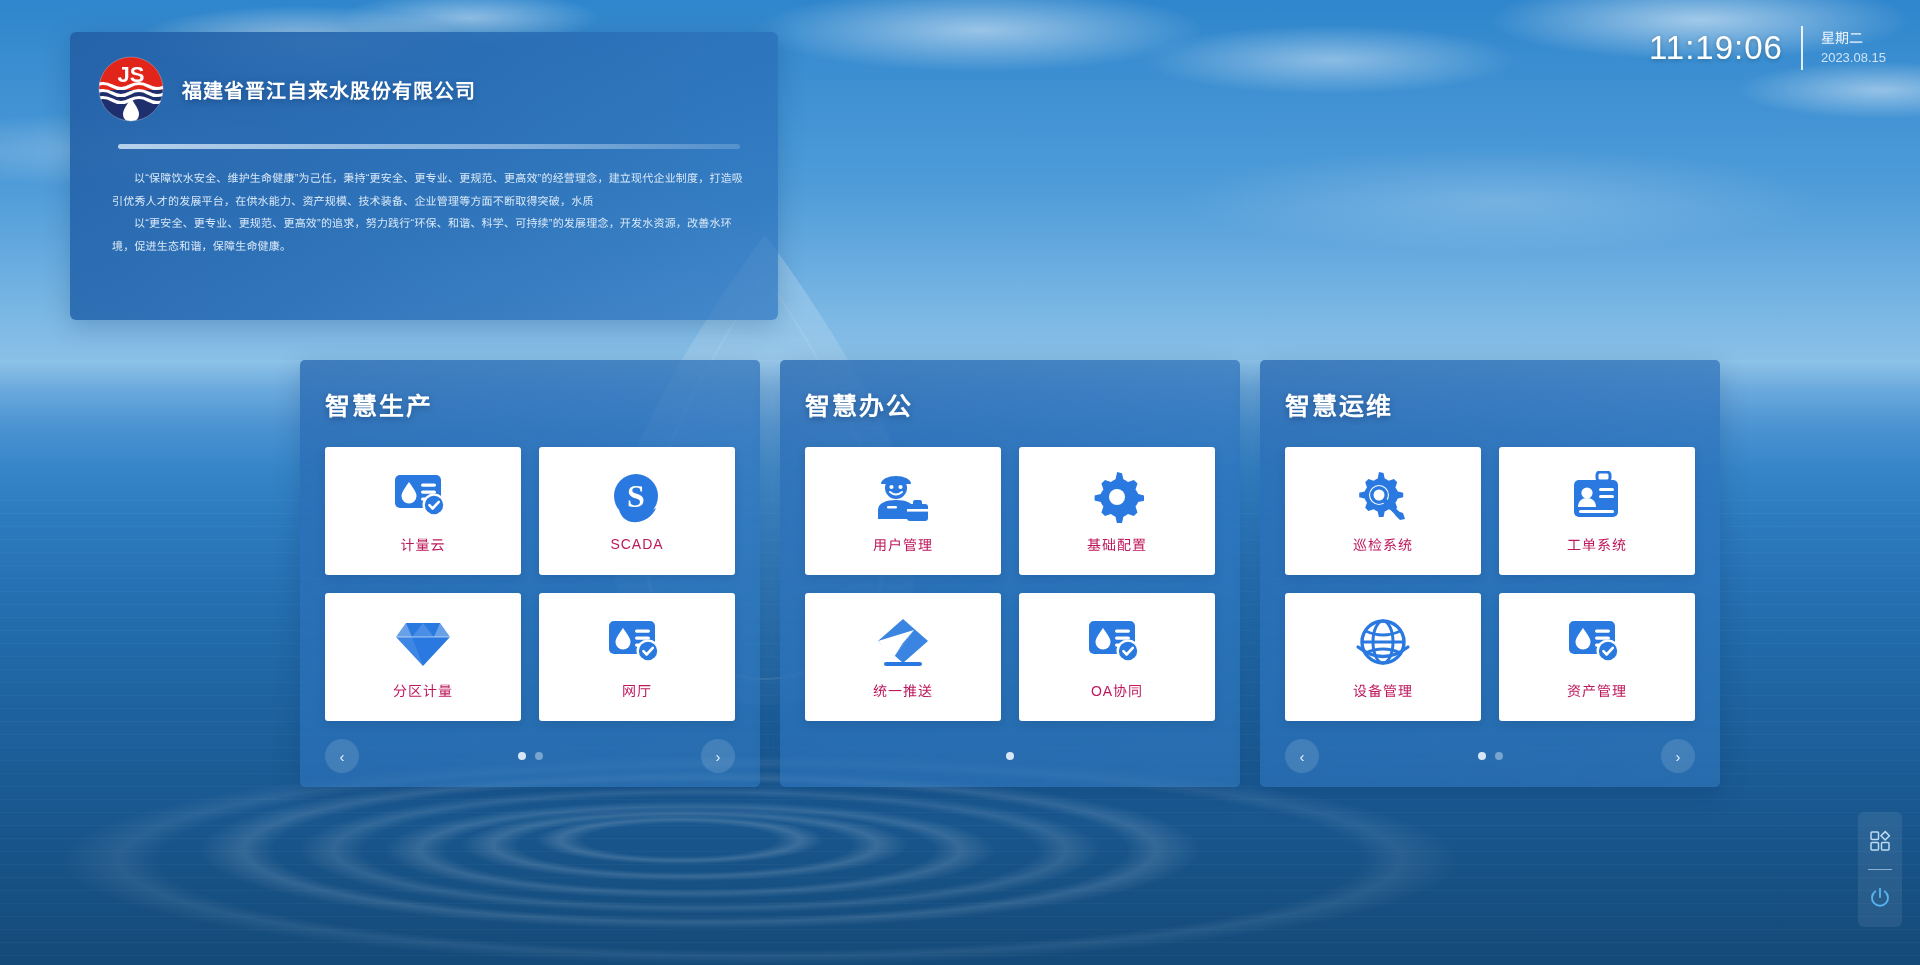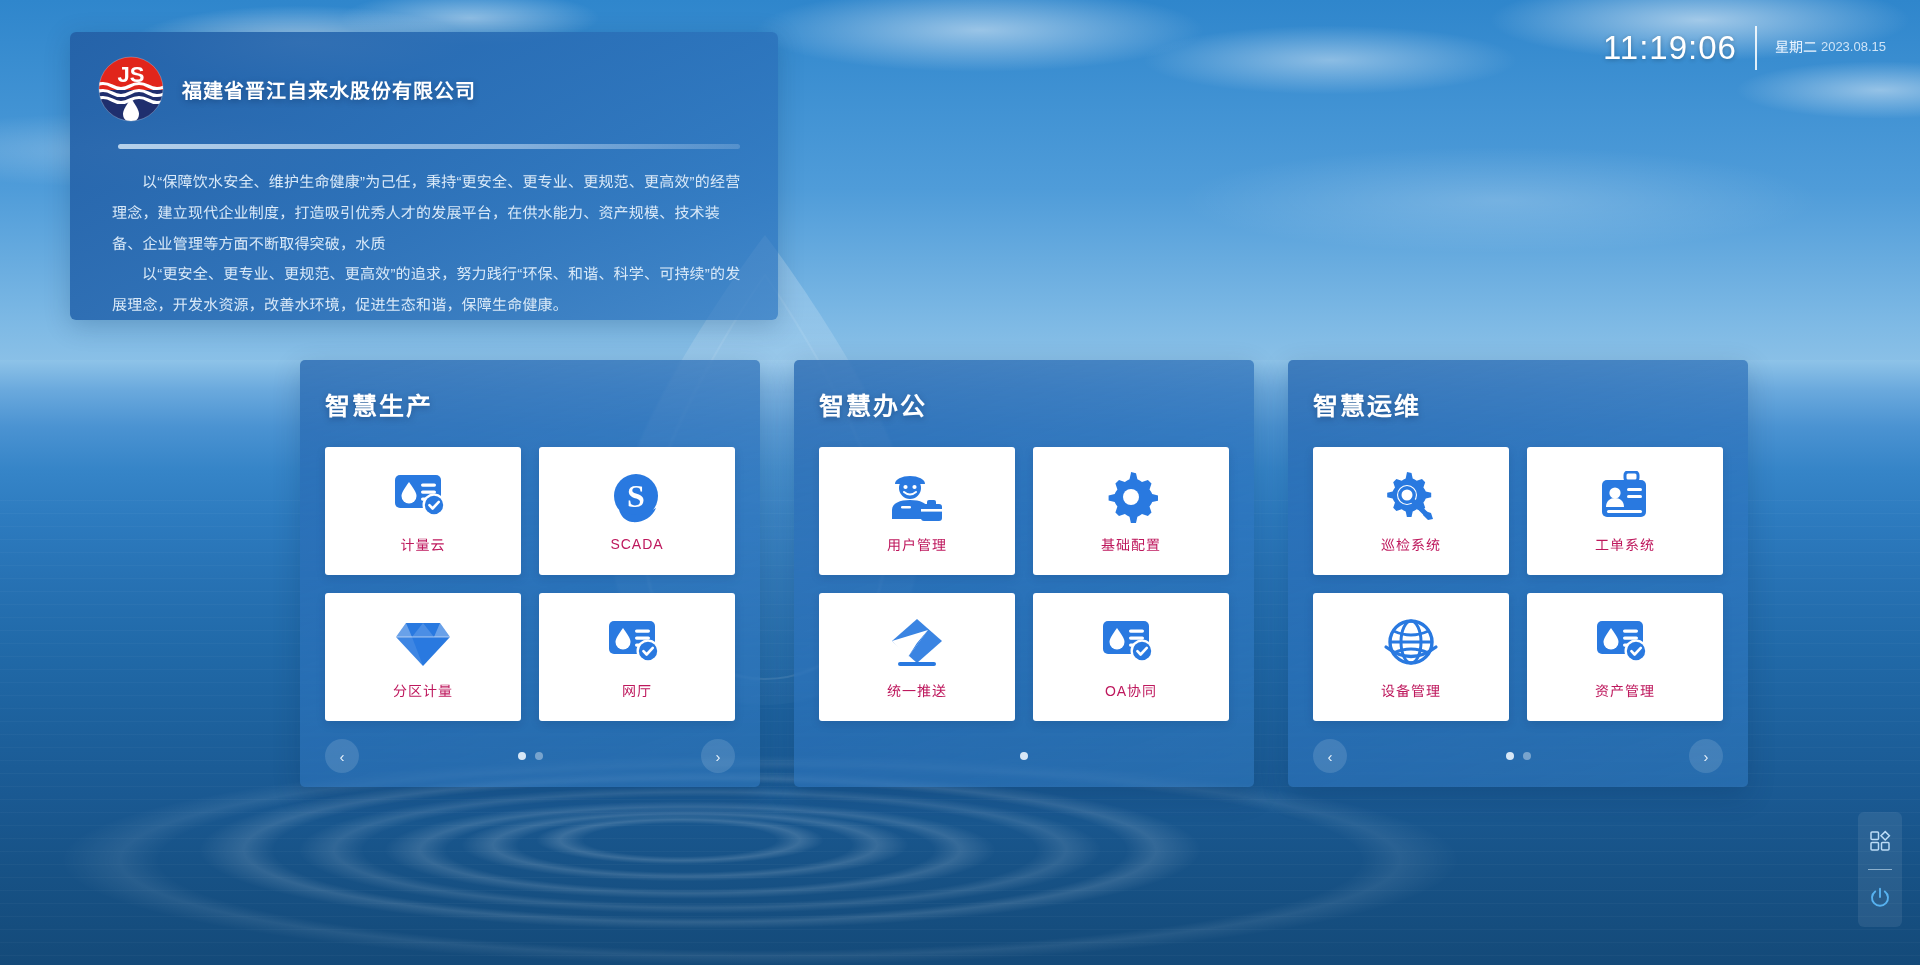--- a/index.html
+++ b/index.html
@@ -91,21 +91,21 @@
   
   #clock {
     position: absolute; right: 34px; top: 26px;
     display: flex; align-items: center; gap: 18px; color: #fff;
   }
   #clock .time {
     font-size: 33px; letter-spacing: 1px; font-weight: 300;
     text-shadow: 0 1px 4px rgba(0,0,0,.25);
   }
   #clock .divider { width: 2px; height: 44px; background: rgba(255,255,255,.85); }
-  #clock .dt { display: flex; flex-direction: row; gap: 4px; line-height: 1.1; }
+  #clock .dt { display: flex; flex-direction: column; gap: 4px; line-height: 1.1; }
   #clock .weekday { font-size: 14px; color: #eaf4ff; }
   #clock .date { font-size: 13px; color: #cfe4f7; }
 
   
   #header-panel {
     position: absolute; left: 70px; top: 32px; width: 708px; height: 288px;
     border-radius: 6px;
     background: linear-gradient(135deg, rgba(36,96,166,.93) 0%, rgba(41,108,180,.90) 45%, rgba(45,118,192,.70) 100%);
     box-shadow: 0 6px 26px rgba(0,40,80,.22);
     padding: 24px 24px 0 28px;
@@ -114,28 +114,28 @@
   .brand-title {
     color: #fff; font-size: 20px; font-weight: 700; letter-spacing: 1px;
     text-shadow: 0 2px 6px rgba(0,30,70,.35);
   }
   .rule {
     margin: 22px 14px 0 20px; height: 5px; border-radius: 3px;
     background: linear-gradient(90deg, rgba(190,215,238,.95) 0%, rgba(160,195,230,.75) 65%, rgba(150,188,226,.35) 100%);
   }
   .about { margin: 18px 6px 0 14px; }
   .about p {
-    color: #d9e9f8; font-size: 15px; line-height: 2.05;
+    color: #d9e9f8; font-size: 11px; line-height: 2.05;
     text-indent: 2em; letter-spacing: .2px;
   }
 
   
   #groups {
     position: absolute; left: 300px; top: 360px;
-    display: flex; gap: 34px; align-items: flex-start;
+    display: flex; gap: 20px; align-items: flex-start;
   }
   .group {
     border-radius: 5px;
     background: linear-gradient(160deg, rgba(40,104,176,.78) 0%, rgba(45,116,190,.62) 55%, rgba(52,126,198,.50) 100%);
     box-shadow: 0 8px 28px rgba(0,35,75,.20);
     padding: 26px 25px 0 25px;
     backdrop-filter: blur(1px);
   }
   .group-title {
     color: #ffffff; font-size: 25px; font-weight: 700; letter-spacing: 2px;

